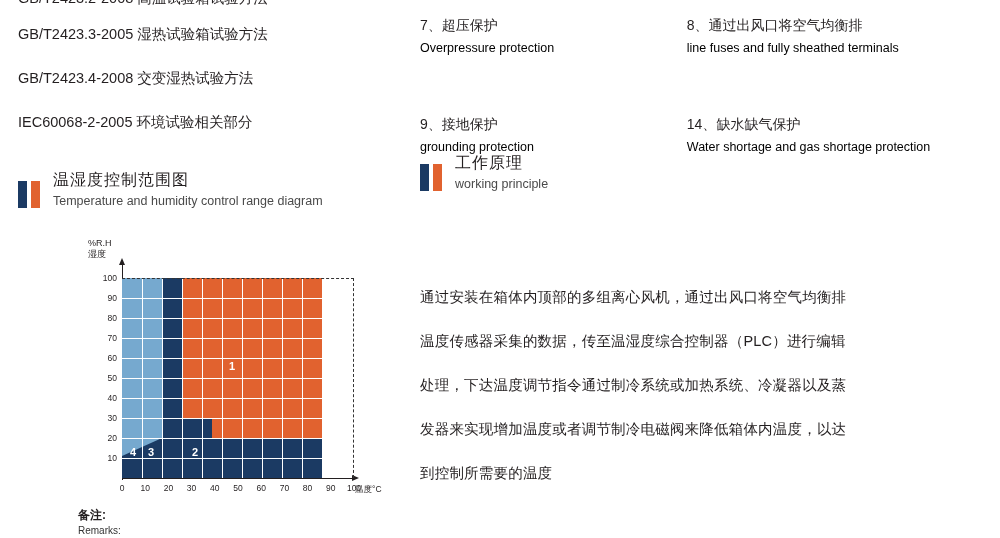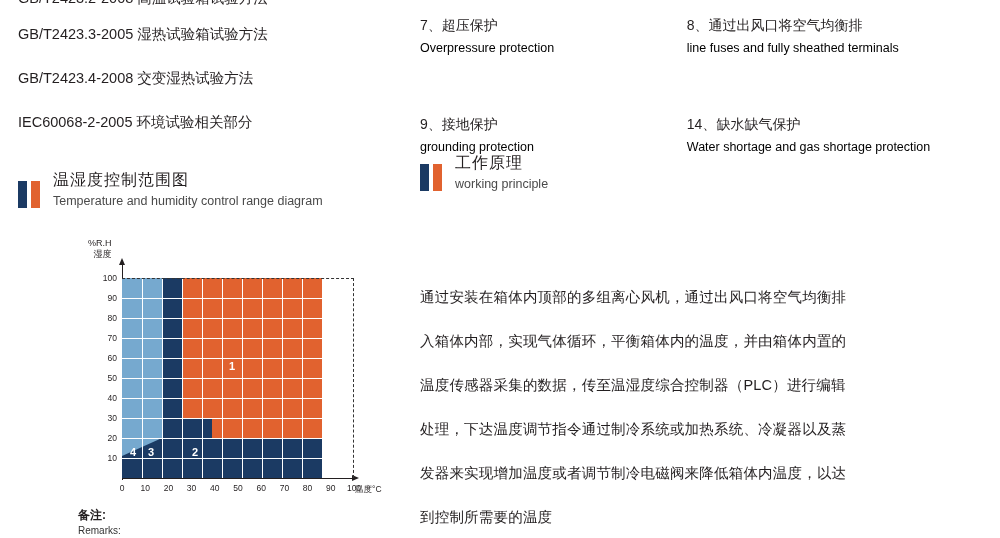--- a/index.html
+++ b/index.html
@@ -77,21 +77,21 @@
     position: absolute;
     left: 60px; top: 238px;
     width: 340px; height: 270px;
   }
   .axis-label-y {
     position: absolute;
     left: 28px; top: 0px;
     font-size: 9px;
     line-height: 11px;
     color: #231f20;
-    text-align: right;
+    text-align: left;
   }
   .plot {
     position: absolute;
     left: 62px; top: 40px;
     width: 200px; height: 200px;
     background: #fff;
   }
   .plot-inner {
     position: absolute;
     inset: 0;
@@ -368,21 +368,20 @@
         <div class="bar-orange"></div>
       </div>
       <div class="sec-titles">
         <div class="sec-cn">工作原理</div>
         <div class="sec-en">working principle</div>
       </div>
     </div>
 
     <div class="principle-body">
       <p>通过安装在箱体内顶部的多组离心风机，通过出风口将空气均衡排</p>
-      <p>入箱体内部，实现气体循环，平衡箱体内的温度，并由箱体内置的</p>
       <p>温度传感器采集的数据，传至温湿度综合控制器（PLC）进行编辑</p>
       <p>处理，下达温度调节指令通过制冷系统或加热系统、冷凝器以及蒸</p>
       <p>发器来实现增加温度或者调节制冷电磁阀来降低箱体内温度，以达</p>
       <p>到控制所需要的温度</p>
     </div>
   </div>
 
 </div>
 
 </body></html>

